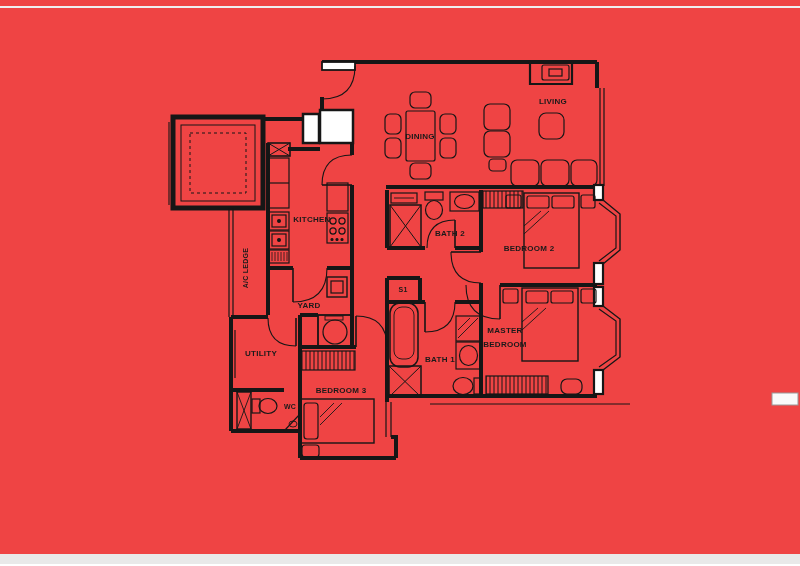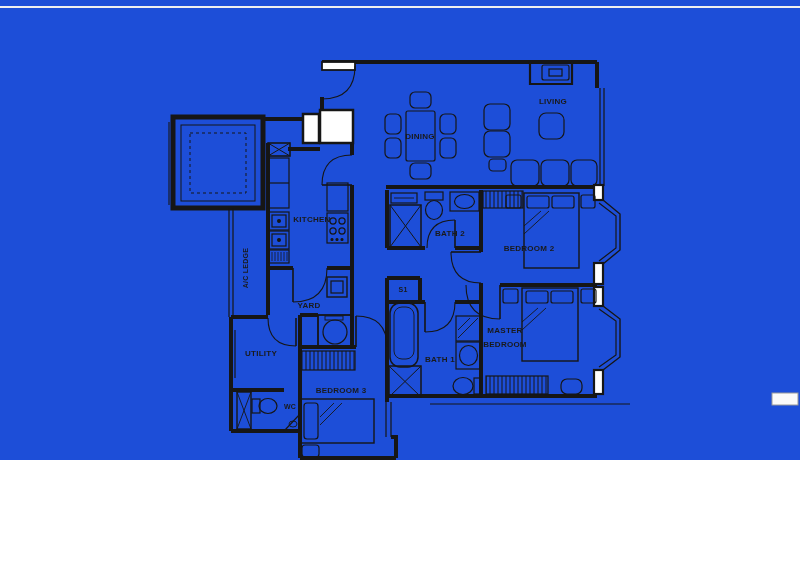--- a/index.html
+++ b/index.html
@@ -1,16 +1,16 @@
 <!DOCTYPE html>
 <html><head>
 <meta charset="utf-8">
 <style>
   html,body{margin:0;padding:0;background:#ffffff;}
-  .page{position:relative;width:800px;height:460px;background:#1d4ed8;overflow:hidden;
+  .page{position:relative;width:800px;height:564px;background:#ef4444;overflow:hidden;
         font-family:"Liberation Sans",sans-serif;}
   svg{position:absolute;left:0;top:0;}
   text{font-family:"Liberation Sans",sans-serif;font-weight:700;fill:#1a1a1a;letter-spacing:.25px;}
   .lbl{font-size:8px;}
   .lbl-s{font-size:7px;}
 </style>
 </head>
 <body>
 
 <div class="page">

